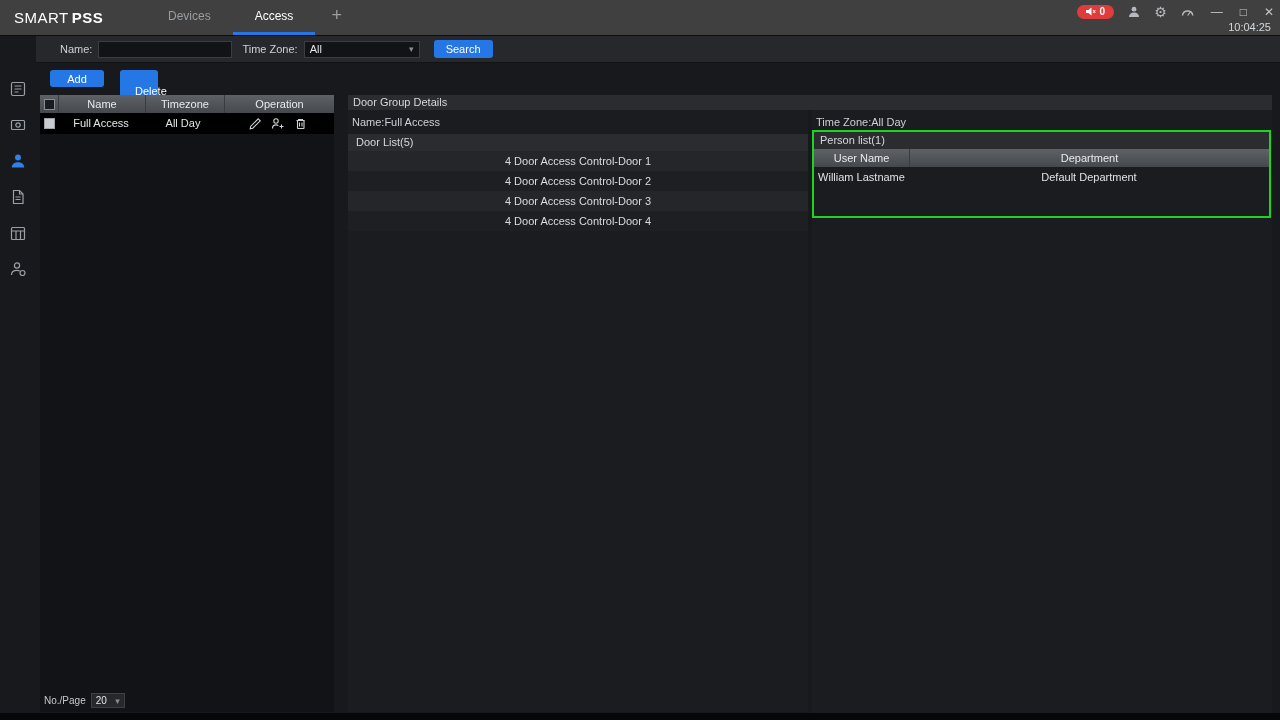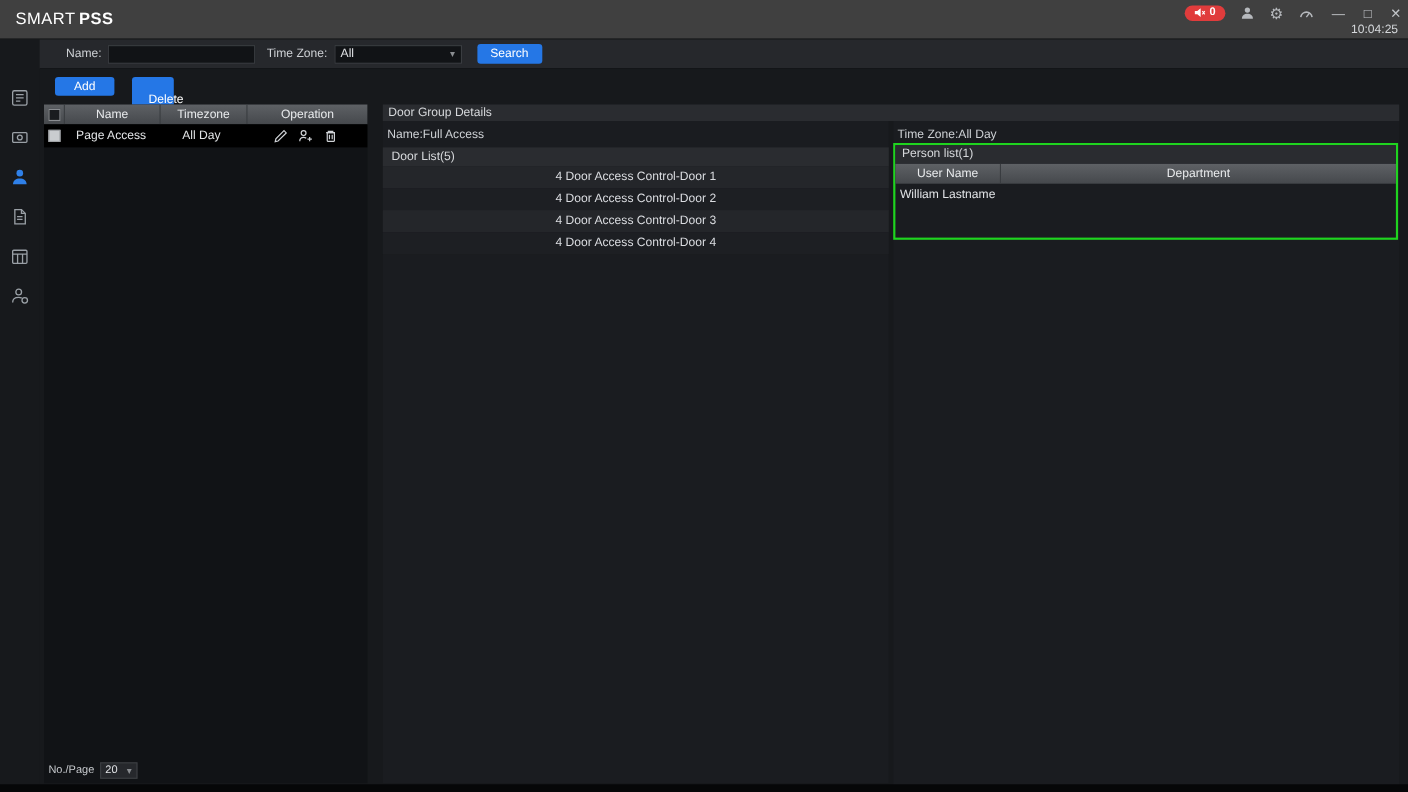--- a/index.html
+++ b/index.html
@@ -79,20 +79,25 @@
 
   .bottom-strip{position:absolute;left:0;top:713px;width:1280px;height:7px;background:#060708;}
 </style>
 </head>
 <body>
 
 <div class="titlebar">
   <div class="logo">
     <span class="logo-smart">SMART</span><span class="logo-pss">PSS</span>
   </div>
+  <div class="tabs">
+    <div class="tab">Devices</div>
+    <div class="tab active">Access</div>
+    <div class="tab-plus">+</div>
+  </div>
   <div class="tb-icons">
     <div class="badge">
       <svg width="10" height="9" viewBox="0 0 10 9">
         <path d="M0 3h2.5L5.5 0.5v8L2.5 6H0z" fill="#fff"></path>
         <path d="M7 3l2.3 3M9.3 3L7 6" stroke="#fff" stroke-width="1"></path>
       </svg>
       <span>0</span>
     </div>
     <span class="tb-ic">
       <svg width="12" height="12" viewBox="0 0 12 12">
@@ -175,21 +180,21 @@
       <span class="cb"></span>
     </span>
     <span class="lp-cell-name">Name</span>
     <span class="lp-cell-tz">Timezone</span>
     <span class="lp-cell-op">Operation</span>
   </div>
   <div class="lp-row">
     <span class="lp-cell-cb">
       <span class="cb cb-light"></span>
     </span>
-    <span class="lp-cell-name">Page Access</span>
+    <span class="lp-cell-name">Full Access</span>
     <span class="lp-cell-tz">All Day</span>
     <span class="op-icons">
       <svg width="13" height="13" viewBox="0 0 13 13" fill="none" stroke="#cfd2d6" stroke-width="1.1">
         <path d="M9.2 1.8l2 2-7.4 7.4-2.6.6.6-2.6z"></path>
       </svg>
       <svg width="14" height="13" viewBox="0 0 14 13" fill="none" stroke="#cfd2d6" stroke-width="1.1">
         <circle cx="5" cy="4" r="2.2"></circle>
         <path d="M1.5 11.5c0-2.4 1.6-3.6 3.5-3.6 1 0 1.8.3 2.4.8"></path>
         <path d="M10.5 7.5v4M8.5 9.5h4"></path>
       </svg>
@@ -223,17 +228,18 @@
 <div class="persons-panel">
   <div class="panel-label">Time Zone:All Day</div>
   <div class="green-box">
     <div class="person-bar">Person list(1)</div>
     <div class="person-header">
       <span class="pcol-user">User Name</span>
       <span class="pcol-dept">Department</span>
     </div>
     <div class="person-row">
       <span class="pcol-user">William Lastname</span>
+      <span class="pcol-dept">Default Department</span>
     </div>
   </div>
 </div>
 
 <div class="bottom-strip"></div>
 
 </body></html>

